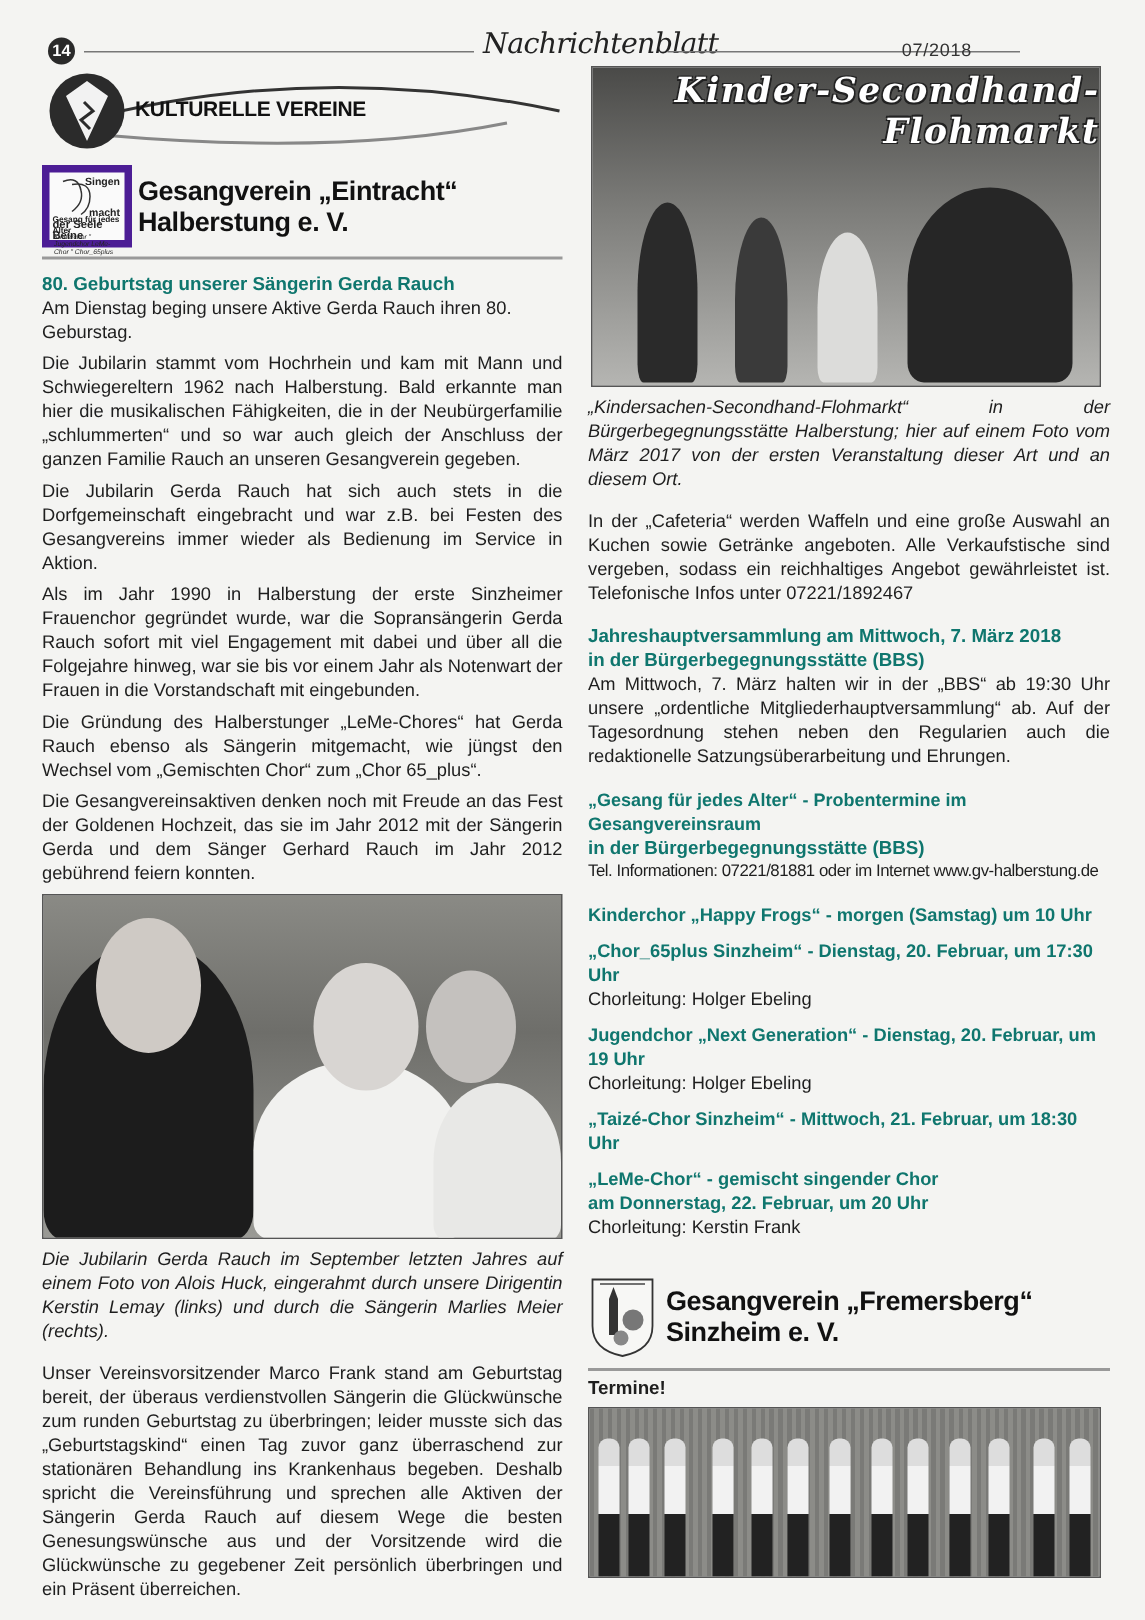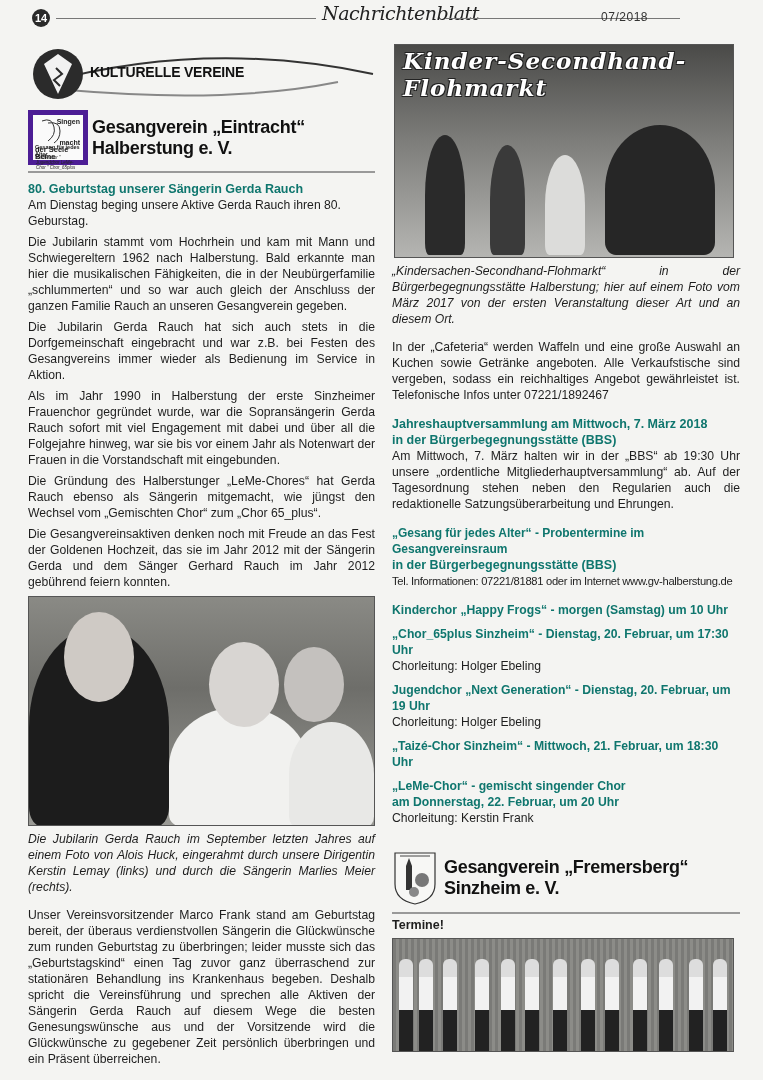--- a/index.html
+++ b/index.html
@@ -2,21 +2,21 @@
 <html><head>
 <meta charset="utf-8">
 <style>
   html, body { margin:0; padding:0; }
   body {
     width:763px; height:1080px; overflow:hidden;
     background:#f4f4f2; color:#1e1e1e;
     font-family:"Liberation Sans", sans-serif;
     position:relative;
   }
-  .header { position:absolute; left:0; top:0; width:676px; height:42px; }
+  .header { position:absolute; left:0; top:16px; width:676px; height:42px; }
   .page-num {
     position:absolute; left:32px; top:9px; width:18px; height:18px; border-radius:50%;
     background:#2a2a2a; color:#fff; font-size:11px; font-weight:bold;
     display:flex; align-items:center; justify-content:center;
   }
   .hline { position:absolute; top:18px; height:1px; background:#777; }
   .masthead {
     position:absolute; left:322px; top:2px; font-family:"DejaVu Serif", serif;
     font-style:italic; font-size:19px; letter-spacing:-0.5px; color:#222;
   }
@@ -55,20 +55,21 @@
   .ph-gerda { width:345px; height:228px; margin-top:6px;
     background:linear-gradient(180deg,#8a8a85 0%,#6e6e6a 40%,#9a9a95 100%); }
   .ph-flea { width:338px; height:212px; margin-left:2px;
     background:linear-gradient(180deg,#4a4a48 0%,#7d7d7a 45%,#b5b5b2 100%); }
   .ph-choir { width:340px; height:112px; margin-top:6px;
     background:repeating-linear-gradient(90deg,#7a7a77 0 3px,#8c8c88 3px 6px); }
   .flea-title {
     position:absolute; left:8px; top:2px; font-family:"DejaVu Serif", serif; font-style:italic;
     font-weight:bold; font-size:23px; color:#fff; letter-spacing:1px;
     text-shadow:1px 1px 0 #222,-1px -1px 0 #222,1px -1px 0 #222,-1px 1px 0 #222;
+    text-align:right;
   }
   .person { position:absolute; border-radius:50% 50% 10% 10%; }
   .singer { position:absolute; bottom:0; width:14px; height:92px;
     background:linear-gradient(180deg,#ddd 0 20%,#f2f2f2 20% 55%,#222 55% 100%); border-radius:6px 6px 0 0; }
 
   .event { margin-bottom:8px; }
   .event .h { font-size:12.2px; }
   .event p { margin:0; }
   .sub-head { display:flex; align-items:center; margin-top:24px; }
   .crest { width:46px; height:56px; }

